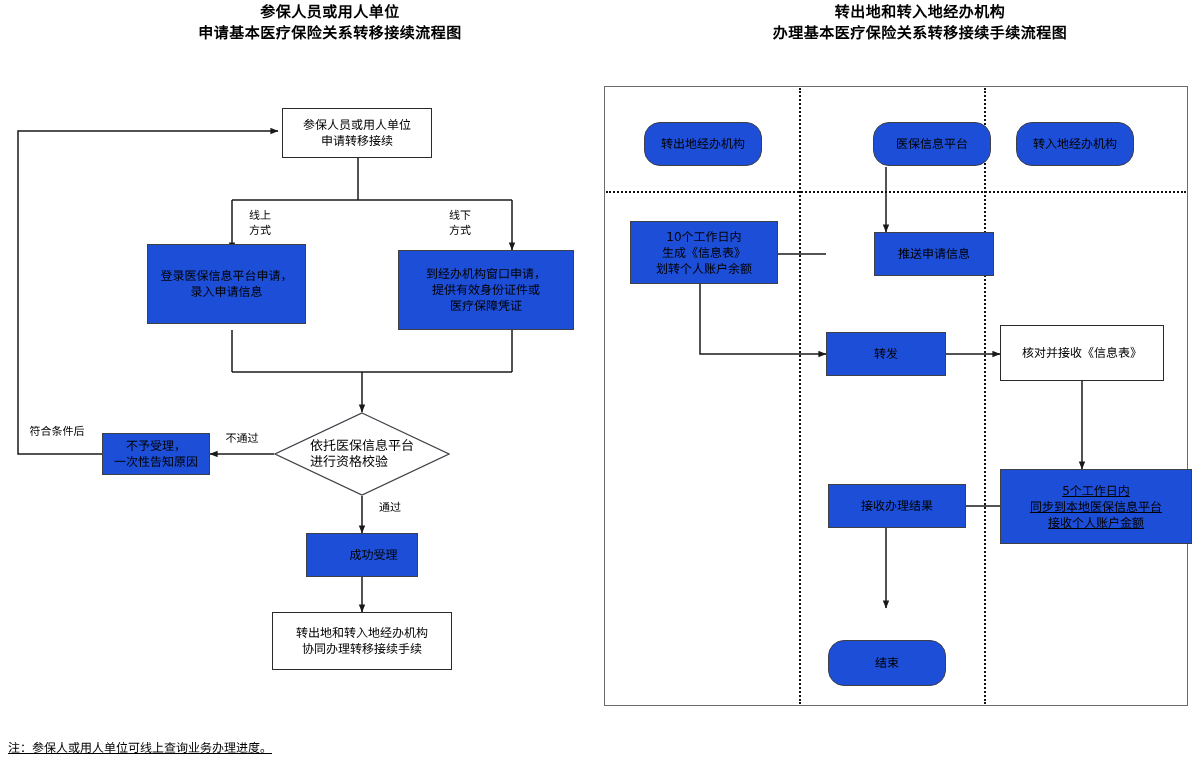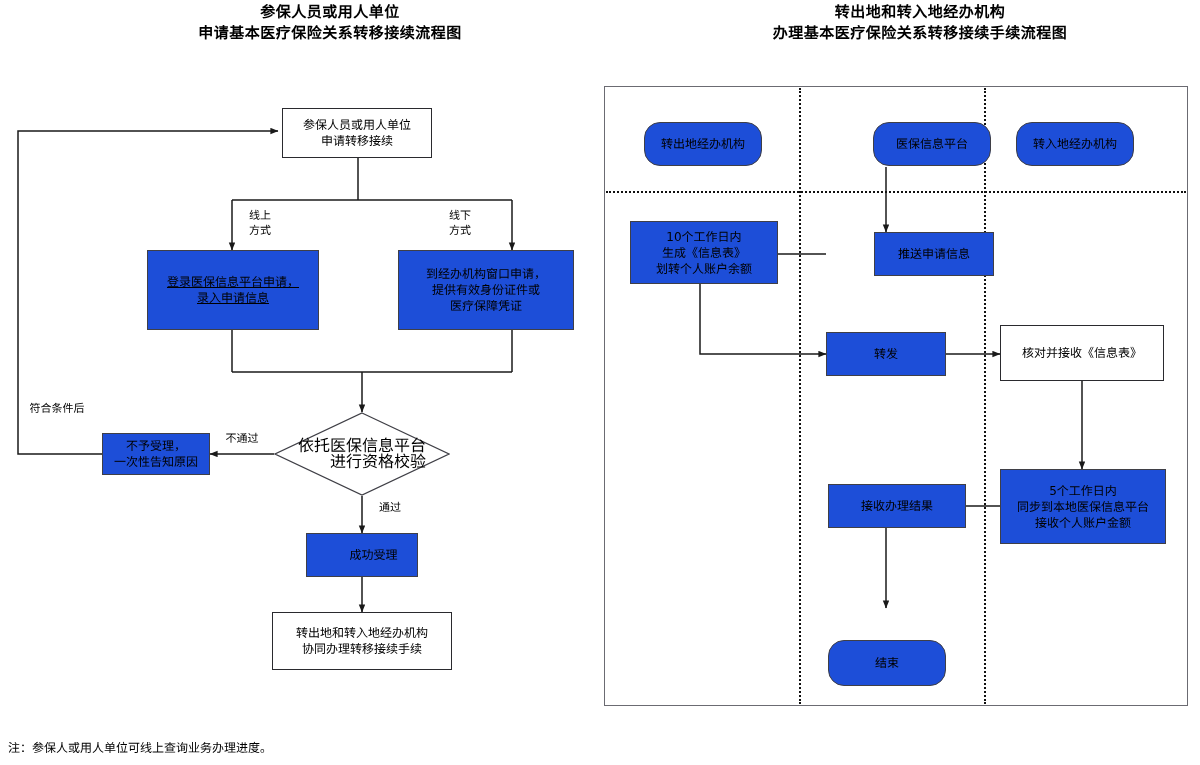--- a/index.html
+++ b/index.html
@@ -56,22 +56,22 @@
   .node.rounded { border-radius: 16px; }
   .diamond-wrap {
     position: absolute;
     display: flex;
     align-items: center;
     justify-content: center;
   }
   .diamond-wrap .dlabel {
     position: relative;
     z-index: 2;
-    text-align: right;
-    font-size: 16px;
+    text-align: left;
+    font-size: 13px;
     line-height: 16px;
     white-space: pre-line;
   }
   .diamond-wrap svg {
     position: absolute;
     left: 0; top: 0;
     width: 100%;
     height: 100%;
   }
   .elabel {
@@ -93,20 +93,21 @@
     border-left: 2px dotted #111;
   }
   .lane-div-h {
     position: absolute;
     border-top: 2px dotted #111;
   }
   .footnote {
     position: absolute;
     font-size: 12px;
     line-height: 16px;
+    text-decoration: underline;
   }
 </style>
 </head>
 <body>
 
 <div id="stage">
 
   <div class="ttl" style="left:120px; top:2px; width:420px;">参保人员或用人单位
 申请基本医疗保险关系转移接续流程图</div>
   <div class="ttl" style="left:685px; top:2px; width:470px;">转出地和转入地经办机构
@@ -164,41 +165,41 @@
   </svg>
 
   <div class="node strong" style="left:282px; top:108px; width:150px; height:50px;">参保人员或用人单位
 申请转移接续</div>
 
   <div class="elabel" style="left:237px; top:208px; width:46px;">线上
 方式</div>
   <div class="elabel" style="left:437px; top:208px; width:46px;">线下
 方式</div>
 
-  <div class="node" style="left:147px; top:250px; width:172px; height:80px;text-decoration:underline;">登录医保信息平台申请，
+  <div class="node" style="left:147px; top:244px; width:159px; height:80px;">登录医保信息平台申请，
 录入申请信息</div>
 
   <div class="node" style="left:398px; top:250px; width:176px; height:80px;">到经办机构窗口申请，
 提供有效身份证件或
 医疗保障凭证</div>
 
   <div class="diamond-wrap" style="left:274px; top:412px; width:176px; height:84px;">
     <svg viewBox="0 0 176 84" preserveAspectRatio="none">
       <polygon points="88,1 175,42 88,83 1,42" fill="#ffffff" stroke="#3f3f46" stroke-width="1.2"></polygon>
     </svg>
     <div class="dlabel">依托医保信息平台
 进行资格校验</div>
   </div>
 
   <div class="elabel" style="left:214px; top:424px; width:56px;margin-top:7px;">不通过</div>
 
   <div class="node" style="left:102px; top:433px; width:108px; height:42px;">不予受理，
 一次性告知原因</div>
 
-  <div class="elabel" style="left:14px; top:401px; width:86px;">符合条件后</div>
+  <div class="elabel" style="left:14px; top:424px; width:86px;">符合条件后</div>
 
   <div class="elabel" style="left:368px; top:500px; width:44px; text-align:center;">通过</div>
 
   <div class="node" style="left:306px; top:533px; width:112px; height:44px;padding-left:26px;">成功受理</div>
 
   <div class="node strong" style="left:272px; top:612px; width:180px; height:58px;">转出地和转入地经办机构
 协同办理转移接续手续</div>
 
   <div class="lane-box" style="left:604px; top:86px; width:584px; height:620px;"></div>
 
@@ -213,21 +214,21 @@
   <div class="node" style="left:630px; top:221px; width:148px; height:63px;">10个工作日内
 生成《信息表》
 划转个人账户余额</div>
 
   <div class="node" style="left:826px; top:232px; width:120px; height:44px;margin-left:48px;">推送申请信息</div>
 
   <div class="node" style="left:826px; top:332px; width:120px; height:44px;">转发</div>
 
   <div class="node strong" style="left:1000px; top:325px; width:164px; height:56px;">核对并接收《信息表》</div>
 
-  <div class="node" style="left:1000px; top:469px; width:166px; height:75px;">5个工作日内
+  <div class="node" style="left:1000px; top:469px; width:192px; height:75px;text-decoration:underline;">5个工作日内
 同步到本地医保信息平台
 接收个人账户金额</div>
 
   <div class="node" style="left:828px; top:484px; width:138px; height:44px;">接收办理结果</div>
 
   <div class="node rounded" style="left:828px; top:608px; width:118px; height:46px;margin-top:32px;">结束</div>
 
   <div class="footnote" style="left:8px; top:740px; width:480px;">注：参保人或用人单位可线上查询业务办理进度。</div>
 
 </div>

